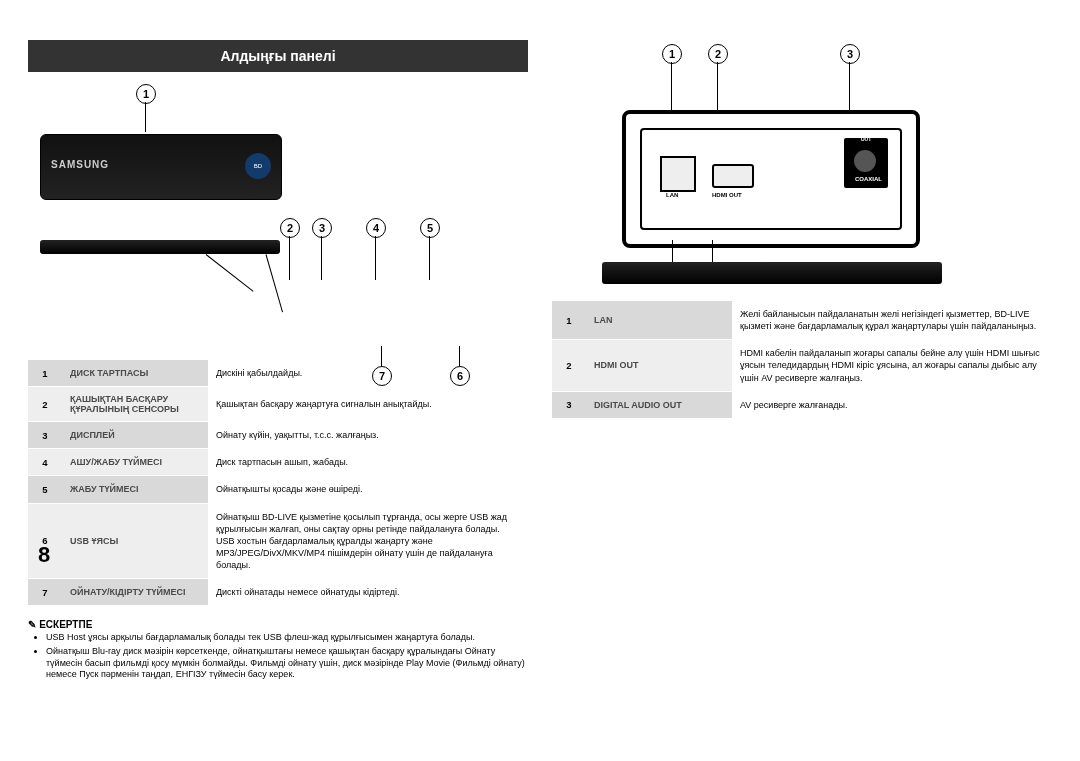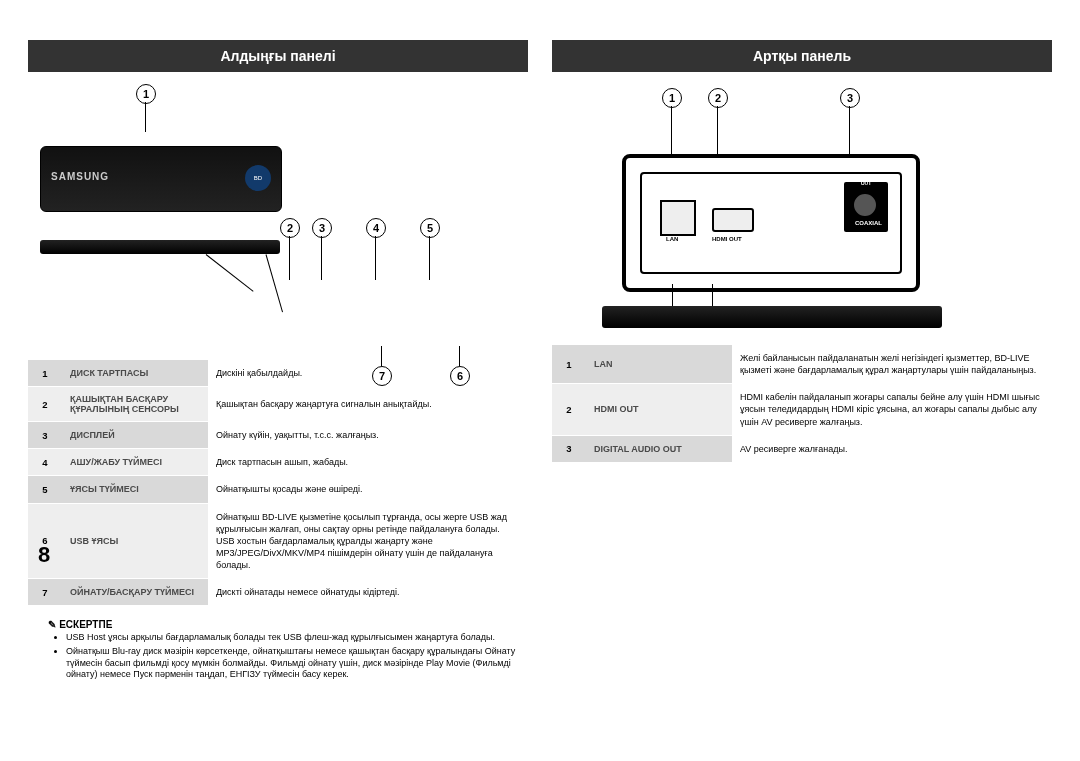--- a/index.html
+++ b/index.html
@@ -45,21 +45,21 @@
     font-size: 11px;
     font-weight: bold;
     display: flex;
     align-items: center;
     justify-content: center;
     background: #fff;
   }
   
   .front-face {
     position: absolute;
-    left: 12px; top: 62px; width: 240px; height: 64px;
+    left: 12px; top: 50px; width: 240px; height: 64px;
     background: linear-gradient(#111, #222);
     border-radius: 6px;
     border: 1px solid #000;
   }
   .front-face .brand { position:absolute; left:10px; top:24px; color:#ccc; font-size:10px; letter-spacing:1px; font-weight:bold;}
   .front-face .bd { position:absolute; right:10px; top:18px; width:26px; height:26px; border-radius:50%; background:#123a6b; color:#fff; font-size:6px; display:flex; align-items:center; justify-content:center;}
   .slim-bar { position:absolute; left:12px; top:156px; width:240px; height:14px; background:linear-gradient(#222,#000); border-radius:3px;}
   .detail-box {
     position:absolute; left:210px; top:160px; width:260px; height:100px;
     background:#2b2b2b; border-radius:10px; border:6px solid #000;
@@ -96,21 +96,20 @@
     border-top: 1px solid #fff;
   }
   table.spec tr:nth-child(odd) td.nr, table.spec tr:nth-child(odd) td.lbl { background:#d9d9d9; }
   table.spec tr:nth-child(even) td.nr, table.spec tr:nth-child(even) td.lbl { background:#eeeeee; }
   table.spec td.nr { width: 18px; text-align:center; font-weight:bold; background:#d9d9d9;}
   table.spec td.lbl { width: 130px; font-weight:bold; color:#4a4a4a; font-size:9px;}
   table.spec td.desc { font-size:9px; line-height:1.35;}
   .note {
     margin-top: 14px;
     font-size: 9px;
-    margin-left: 20px;
   }
   .note-title { font-weight:bold; font-size:10px;}
   .note ul { margin: 2px 0 0 4px; padding-left: 14px;}
   .note li { margin-bottom: 2px; line-height:1.3;}
   .pagenum {
     position: absolute;
     left: 38px;
     bottom: 14px;
     font-size: 22px;
     font-weight: bold;
@@ -174,47 +173,46 @@
               <td class="lbl">ДИСПЛЕЙ</td>
               <td class="desc">Ойнату күйін, уақытты, т.с.с. жалғаңыз.</td>
             </tr>
             <tr>
               <td class="nr">4</td>
               <td class="lbl">АШУ/ЖАБУ ТҮЙМЕСІ</td>
               <td class="desc">Диск тартпасын ашып, жабады.</td>
             </tr>
             <tr>
               <td class="nr">5</td>
-              <td class="lbl">ҰЯСЫ ТҮЙМЕСІ</td>
+              <td class="lbl">ЖАБУ ТҮЙМЕСІ</td>
               <td class="desc">Ойнатқышты қосады және өшіреді.</td>
             </tr>
             <tr>
               <td class="nr">6</td>
               <td class="lbl">USB ҰЯСЫ</td>
               <td class="desc">Ойнатқыш BD-LIVE қызметіне қосылып тұрғанда, осы жерге USB жад құрылғысын жалғап, оны сақтау орны ретінде пайдалануға болады. USB хостын бағдарламалық құралды жаңарту және MP3/JPEG/DivX/MKV/MP4 пішімдерін ойнату үшін де пайдалануға болады.</td>
             </tr>
             <tr>
               <td class="nr">7</td>
-              <td class="lbl">ОЙНАТУ/БАСҚАРУ ТҮЙМЕСІ</td>
+              <td class="lbl">ОЙНАТУ/КІДІРТУ ТҮЙМЕСІ</td>
               <td class="desc">Дискті ойнатады немесе ойнатуды кідіртеді.</td>
             </tr>
           </tbody>
     </table>
 
     <div class="note">
       <div class="note-title">✎ ЕСКЕРТПЕ</div>
       <ul id="note-list">
             <li>USB Host ұясы арқылы бағдарламалық болады тек USB флеш-жад құрылғысымен жаңартуға болады.</li>
             <li>Ойнатқыш Blu-ray диск мәзірін көрсеткенде, ойнатқыштағы немесе қашықтан басқару құралындағы Ойнату түймесін басып фильмді қосу мүмкін болмайды. Фильмді ойнату үшін, диск мәзірінде Play Movie (Фильмді ойнату) немесе Пуск пәрменін таңдап, ЕНГІЗУ түймесін басу керек.</li>
           </ul>
     </div>
   </div>
 
   <div class="col">
-    <div class="header-bar">Артқы панель</div>
 
     <div class="diagram-area" style="height:260px;">
       <div class="callout" style="left:110px; top:4px;">1</div>
       <div class="callout" style="left:156px; top:4px;">2</div>
       <div class="callout" style="left:288px; top:4px;">3</div>
       <div class="leader" style="left:119px; top:22px; width:1px; height:80px;"></div>
       <div class="leader" style="left:165px; top:22px; width:1px; height:86px;"></div>
       <div class="leader" style="left:297px; top:22px; width:1px; height:72px;"></div>
 
       <div class="rear-box">

